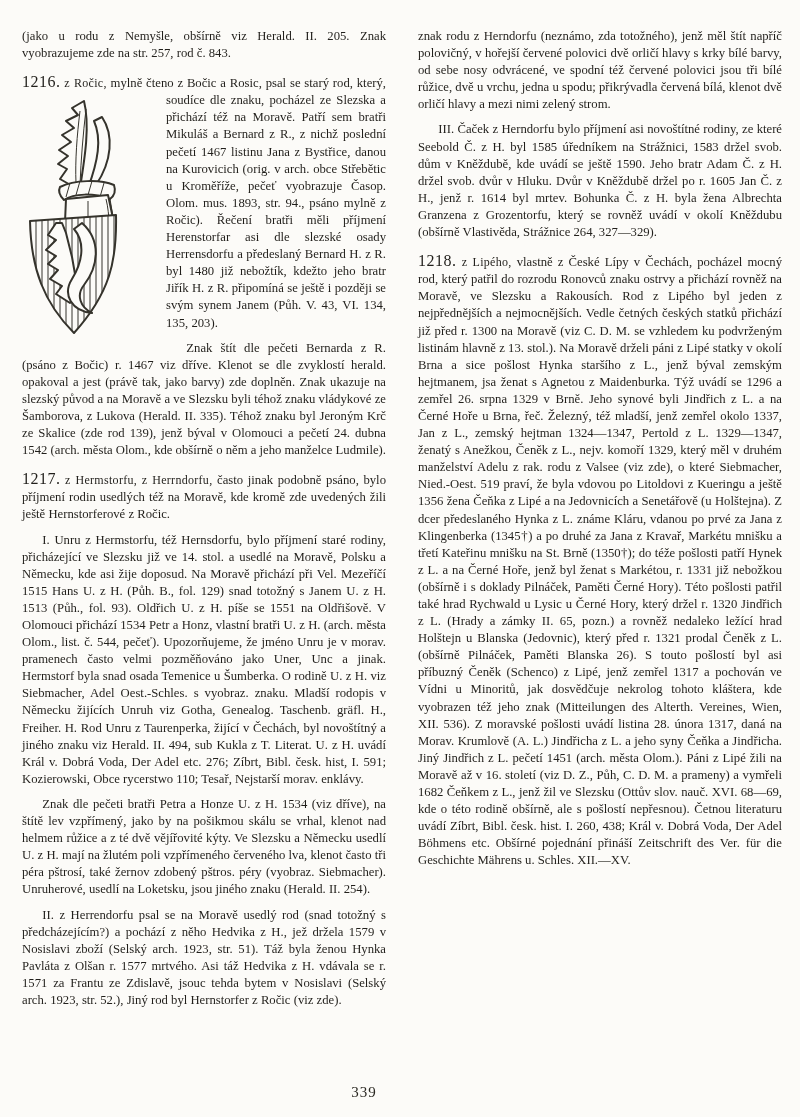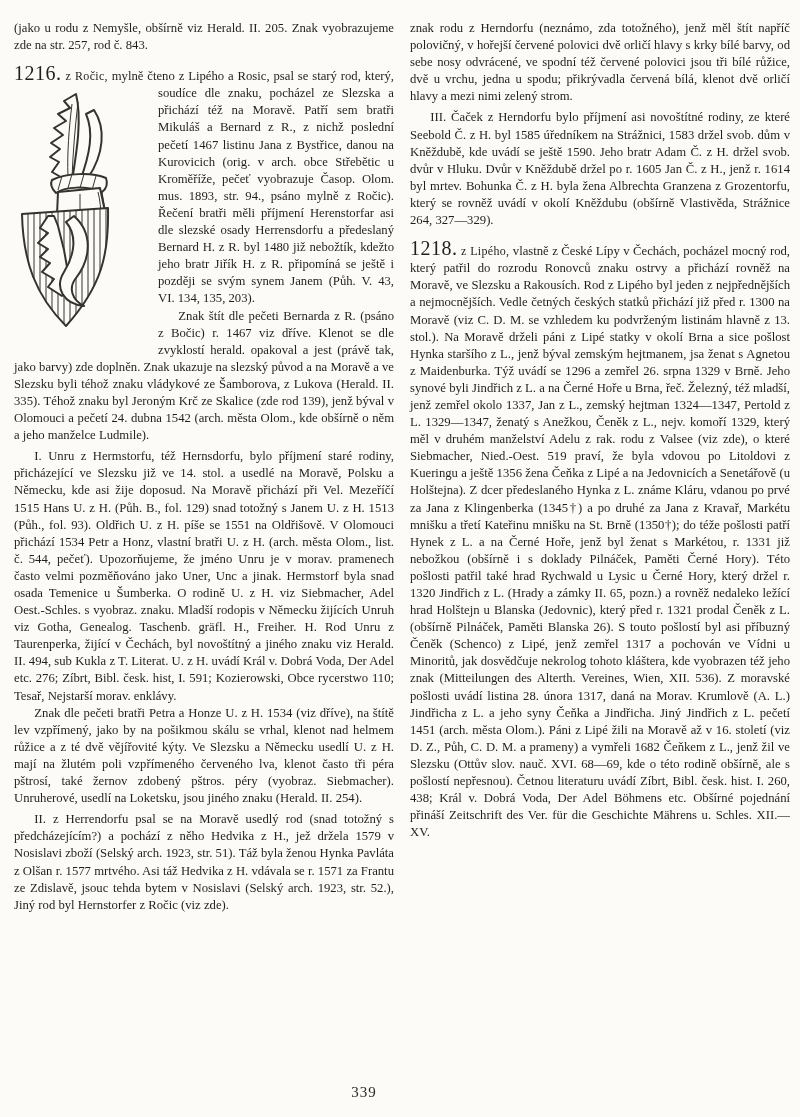--- a/index.html
+++ b/index.html
@@ -13,31 +13,31 @@
   .page{
     position:relative;
     width:800px;height:1117px;
     overflow:hidden;
     box-sizing:border-box;
     padding:20px 10px 0 14px;
   }
   .columns{display:flex;gap:16px;}
   .col{width:380px;}
   p.para{
-    margin:0;
+    margin:8px;
     font-size:12.7px;
     line-height:17.1px;
     text-align:justify;
     text-indent:1.6em;
   }
   p.noindent{text-indent:0;}
   p.entry{margin-top:11px;}
   p.section{margin-top:4px;}
   p.gap-top{margin-top:8px;}
-  .entry-num{font-size:20px;letter-spacing:0.5px;}
+  .entry-num{font-size:16px;letter-spacing:0.5px;}
   .entry-name{font-size:12px;font-weight:normal;letter-spacing:0.3px;}
   .bold{font-weight:normal;}
   .arms-float{
     float:left;
     width:134px;height:252px;
     margin:3px 10px 2px 0;
   }
   .arms-float svg{display:block;width:134px;height:252px;}
   .page-footer{
     position:absolute;
@@ -55,21 +55,21 @@
 </head>
 <body>
 
 <div class="page">
   <div class="columns">
 
     <div class="col">
 
       <p class="para noindent">(jako u rodu z Nemyšle, obšírně viz Herald. II. 205. Znak vyobrazujeme zde na str. 257, rod č. 843.</p>
 
-      <p class="para noindent entry"><span class="entry-num">1216.</span> <span class="entry-name">z Ročic,</span><span> mylně čteno z Lipého a Rosic, psal</span><span class="arms-float">
+      <p class="para noindent entry"><span class="entry-num">1216.</span> <span class="entry-name">z Ročic,</span><span> mylně čteno z Bočic a Rosic, psal</span><span class="arms-float">
             <svg viewBox="0 0 134 252" xmlns="http://www.w3.org/2000/svg">
 
              <path class="art" d="M62,6 L50,13 56,20 44,26 52,33 40,40 49,47 37,55 46,61 36,69 45,74 38,84 52,92 58,93 C63,62 68,30 62,6 Z"></path>
              <path class="art-thin" d="M58,16 C55,40 53,66 54,88 M64,14 C61,40 59,64 58,90"></path>
 
              <path class="art" d="M80,22 C92,40 90,66 74,90 L66,93 C76,66 80,44 72,26 Z"></path>
 
              <path class="art-paper" d="M38,92 C52,85 78,84 92,90 C94,96 92,101 88,104 C72,98 52,98 42,105 C38,101 36,96 38,92 Z"></path>
              <path class="art-thin" d="M48,88 L44,102 M58,86 L54,100 M70,86 L66,100 M82,88 L78,102"></path>
 
@@ -85,20 +85,21 @@
              </g>
 
              <path class="art-paper" d="M34,128 L26,140 34,145 24,155 34,161 26,169 36,175 28,184 40,191 34,199 48,208 56,196 50,162 44,138 40,128 Z"></path>
 
              <path class="art-paper" d="M60,128 C80,146 76,172 62,190 C54,200 58,212 70,218 C50,216 40,200 50,184 C60,168 64,148 52,134 Z"></path>
            </svg>
           </span><span> se starý rod, který, soudíce dle znaku, pocházel ze Slezska a přichází též na Moravě. Patří sem bratři Mikuláš a Bernard z R., z nichž poslední pečetí 1467 listinu Jana z Bystřice, danou na Kurovicich (orig. v arch. obce Střebětic u Kroměříže, pečeť vyobrazuje Časop. Olom. mus. 1893, str. 94., psáno mylně z Ročic). Řečení bratři měli příjmení Herenstorfar asi dle slezské osady Herrensdorfu a předeslaný Bernard H. z R. byl 1480 již nebožtík, kdežto jeho bratr Jiřík H. z R. připomíná se ještě i později se svým synem Janem (Půh. V. 43, VI. 134, 135, 203).</span></p>
 
       <p class="para"><span class="bold">Znak</span><span> štít dle pečeti Bernarda z R. (psáno z Bočic) r. 1467 viz dříve. Klenot se dle zvyklostí herald. opakoval a jest (právě tak, jako barvy) zde doplněn. Znak ukazuje na slezský původ a na Moravě a ve Slezsku byli téhož znaku vládykové ze Šamborova, z Lukova (Herald. II. 335). Téhož znaku byl Jeroným Krč ze Skalice (zde rod 139), jenž býval v Olomouci a pečetí 24. dubna 1542 (arch. města Olom., kde obšírně o něm a jeho manželce Ludmile).</span></p>
 
+      <p class="para noindent entry"><span class="entry-num">1217.</span> <span class="entry-name">z Hermstorfu, z Herrndorfu,</span><span> často jinak podobně psáno, bylo příjmení rodin usedlých též na Moravě, kde kromě zde uvedených žili ještě Hernstorferové z Ročic.</span></p>
 
       <p class="para section"><span class="bold">I. Unru z Hermstorfu,</span><span> též Hernsdorfu, bylo příjmení staré rodiny, přicházející ve Slezsku již ve 14. stol. a usedlé na Moravě, Polsku a Německu, kde asi žije doposud. Na Moravě přichází při Vel. Mezeříčí 1515 Hans U. z H. (Půh. B., fol. 129) snad totožný s Janem U. z H. 1513 (Půh., fol. 93). Oldřich U. z H. píše se 1551 na Oldřišově. V Olomouci přichází 1534 Petr a Honz, vlastní bratři U. z H. (arch. města Olom., list. č. 544, pečeť). Upozorňujeme, že jméno Unru je v morav. pramenech často velmi pozměňováno jako Uner, Unc a jinak. Hermstorf byla snad osada Temenice u Šumberka. O rodině U. z H. viz Siebmacher, Adel Oest.-Schles. s vyobraz. znaku. Mladší rodopis v Německu žijících Unruh viz Gotha, Genealog. Taschenb. gräfl. H., Freiher. H. Rod Unru z Taurenperka, žijící v Čechách, byl novoštítný a jiného znaku viz Herald. II. 494, sub Kukla z T. Literat. U. z H. uvádí Král v. Dobrá Voda, Der Adel etc. 276; Zíbrt, Bibl. česk. hist, I. 591; Kozierowski, Obce rycerstwo 110; Tesař, Nejstarší morav. enklávy.</span></p>
 
       <p class="para"><span class="bold">Znak</span><span> dle pečeti bratři Petra a Honze U. z H. 1534 (viz dříve), na štítě lev vzpřímený, jako by na pošikmou skálu se vrhal, klenot nad helmem růžice a z té dvě vějířovité kýty. Ve Slezsku a Německu usedlí U. z H. mají na žlutém poli vzpřímeného červeného lva, klenot často tři péra pštrosí, také žernov zdobený pštros. péry (vyobraz. Siebmacher). Unruherové, usedlí na Loketsku, jsou jiného znaku (Herald. II. 254).</span></p>
 
       <p class="para section"><span class="bold">II. z Herrendorfu</span><span> psal se na Moravě usedlý rod (snad totožný s předcházejícím?) a pochází z něho Hedvika z H., jež držela 1579 v Nosislavi zboží (Selský arch. 1923, str. 51). Táž byla ženou Hynka Pavláta z Olšan r. 1577 mrtvého. Asi táž Hedvika z H. vdávala se r. 1571 za Frantu ze Zdislavě, jsouc tehda bytem v Nosislavi (Selský arch. 1923, str. 52.), Jiný rod byl Hernstorfer z Ročic (viz zde).</span></p>
 
     </div>
 
     <div class="col">

